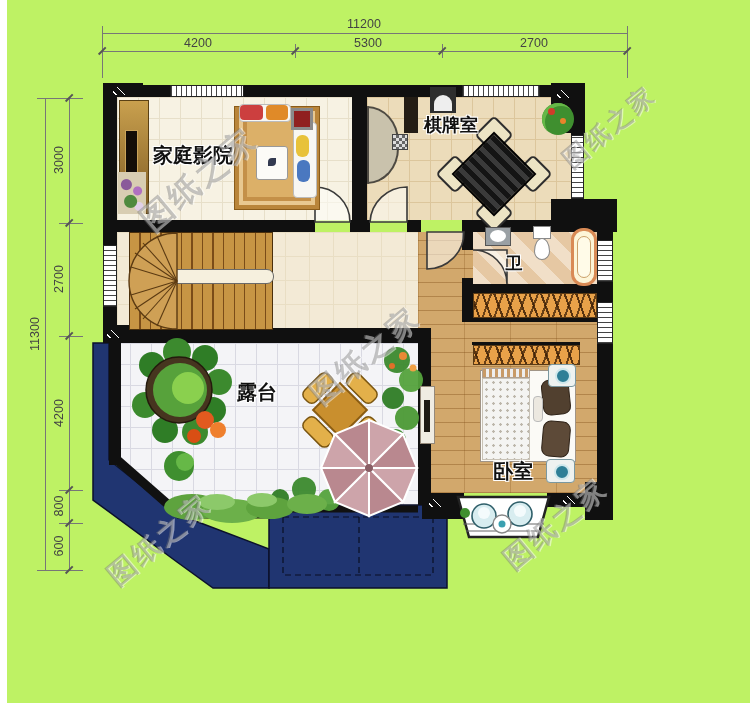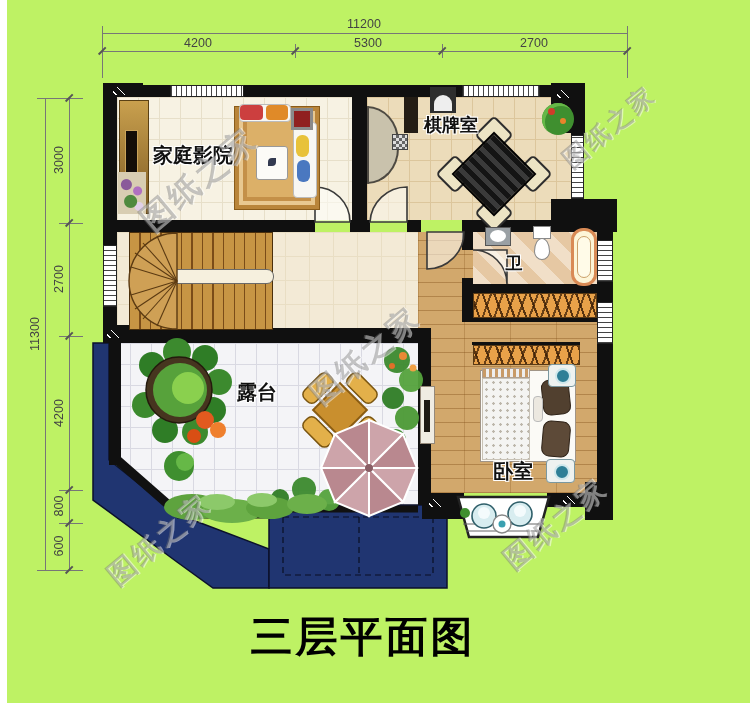--- a/index.html
+++ b/index.html
@@ -326,15 +326,14 @@
   <div class="label" style="left:507px;top:263px;font-size:17px">卫</div>
   <div class="label" style="left:250px;top:392px;font-size:20px">露台</div>
   <div class="label" style="left:506px;top:471px;font-size:20px">卧室</div>
 
   <div class="wm" style="left:192px;top:180px;font-size:32px">图纸之家</div>
   <div class="wm" style="left:602px;top:127px;font-size:25px">图纸之家</div>
   <div class="wm" style="left:358px;top:356px;font-size:30px">图纸之家</div>
   <div class="wm" style="left:152px;top:540px;font-size:28px">图纸之家</div>
   <div class="wm" style="left:548px;top:524px;font-size:28px">图纸之家</div>
 
-  <div class="title" style="left:356px;top:637px">三层平面图</div>
 
 </div>
 
 </body></html>

